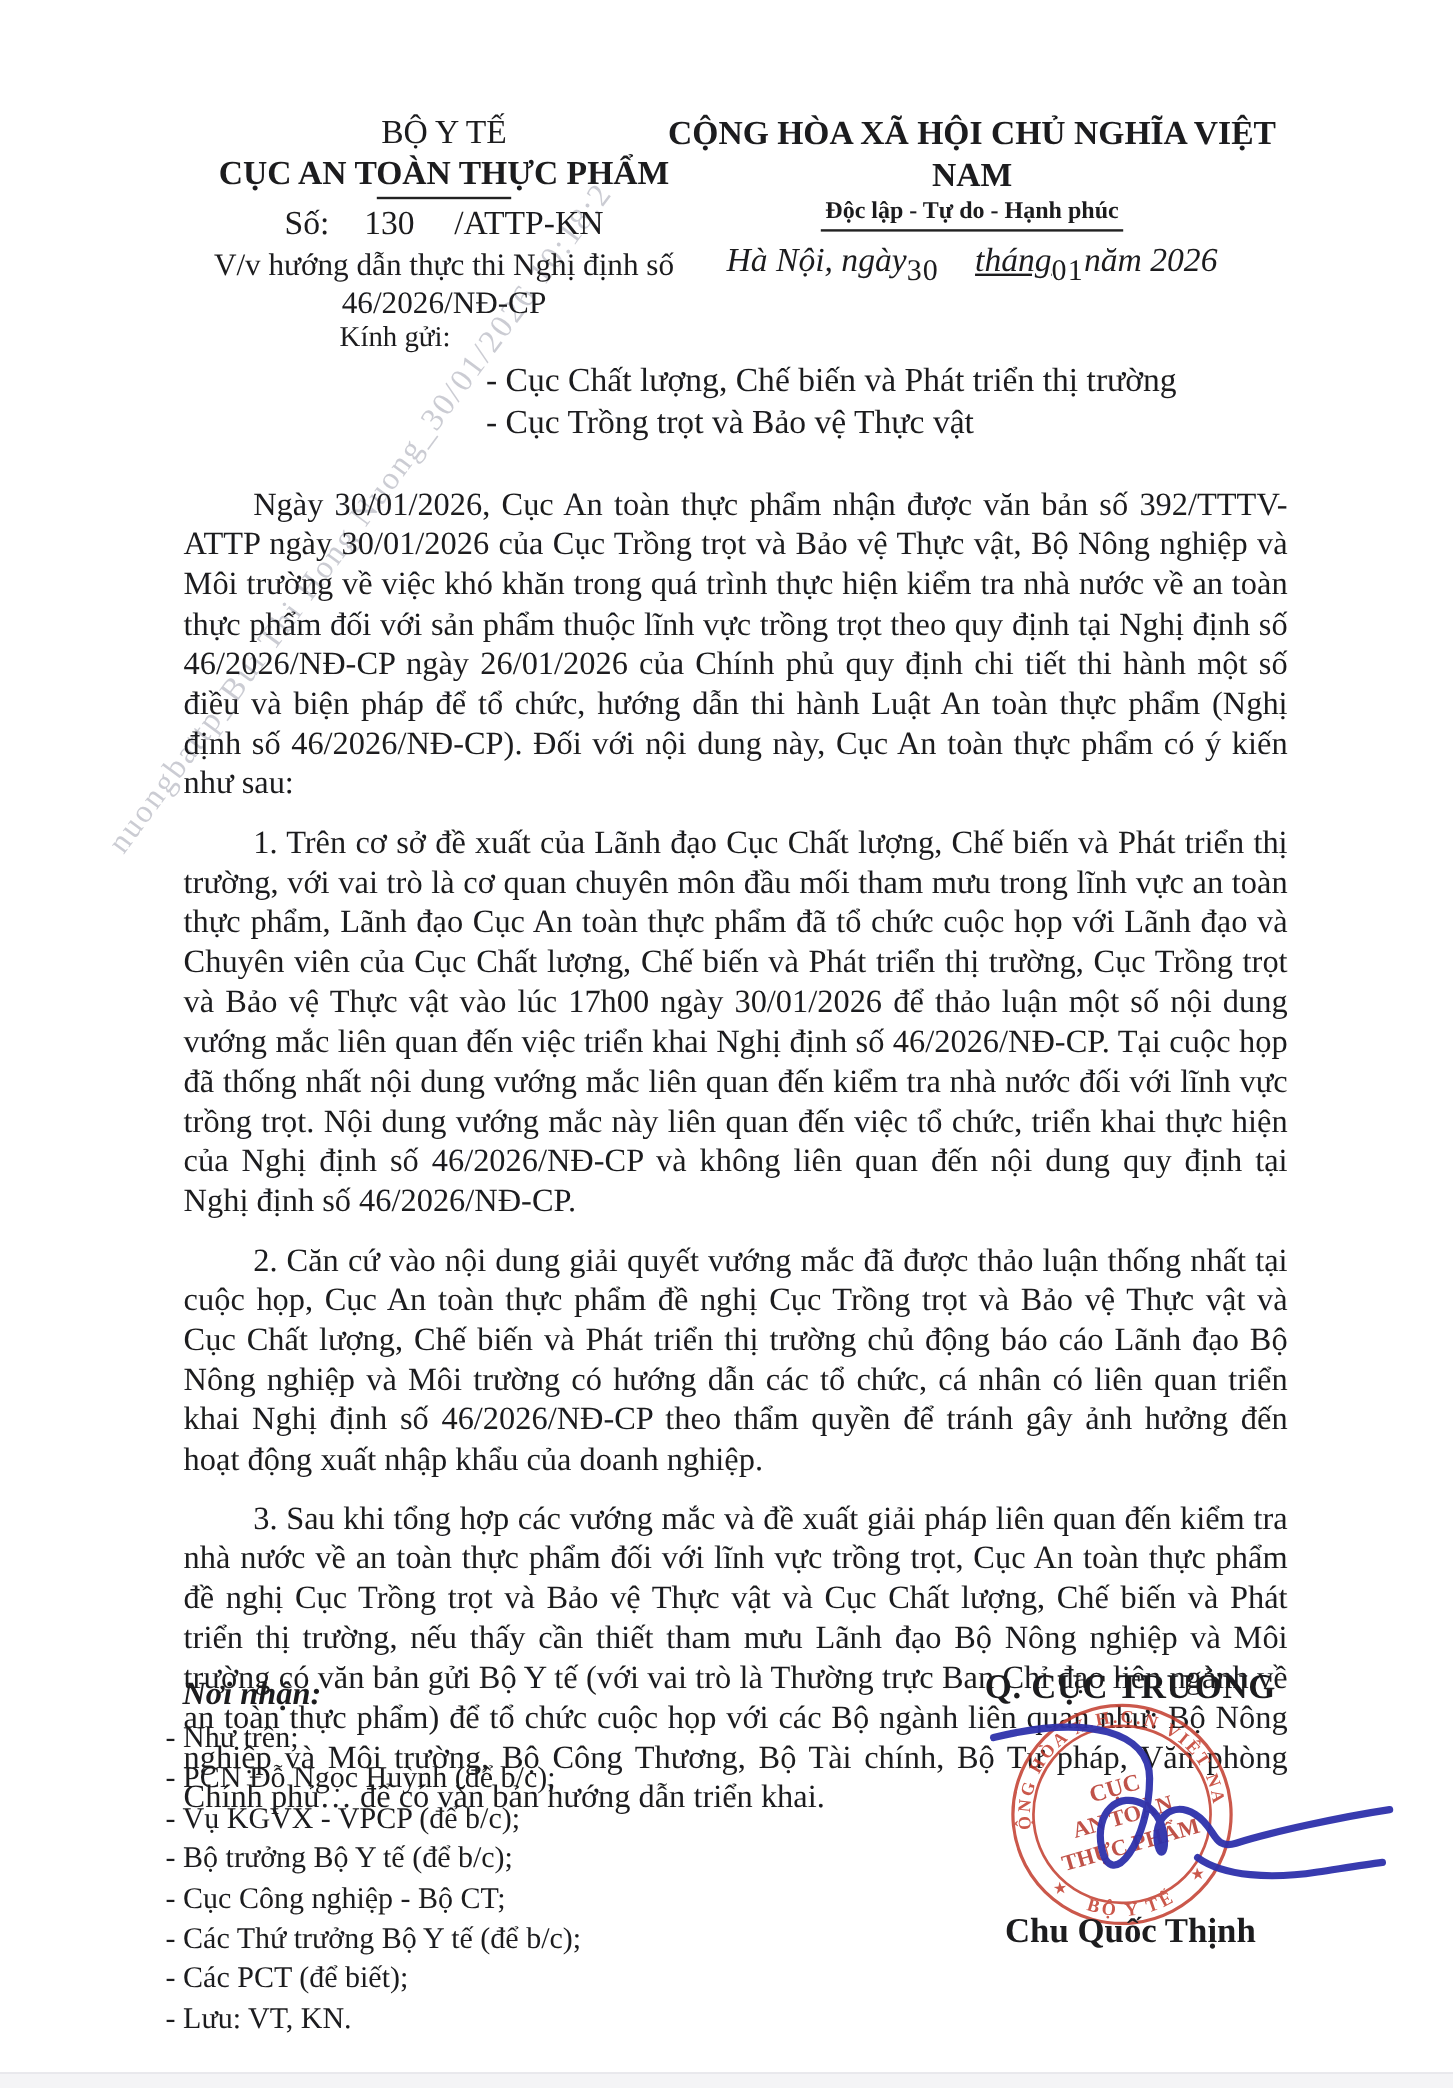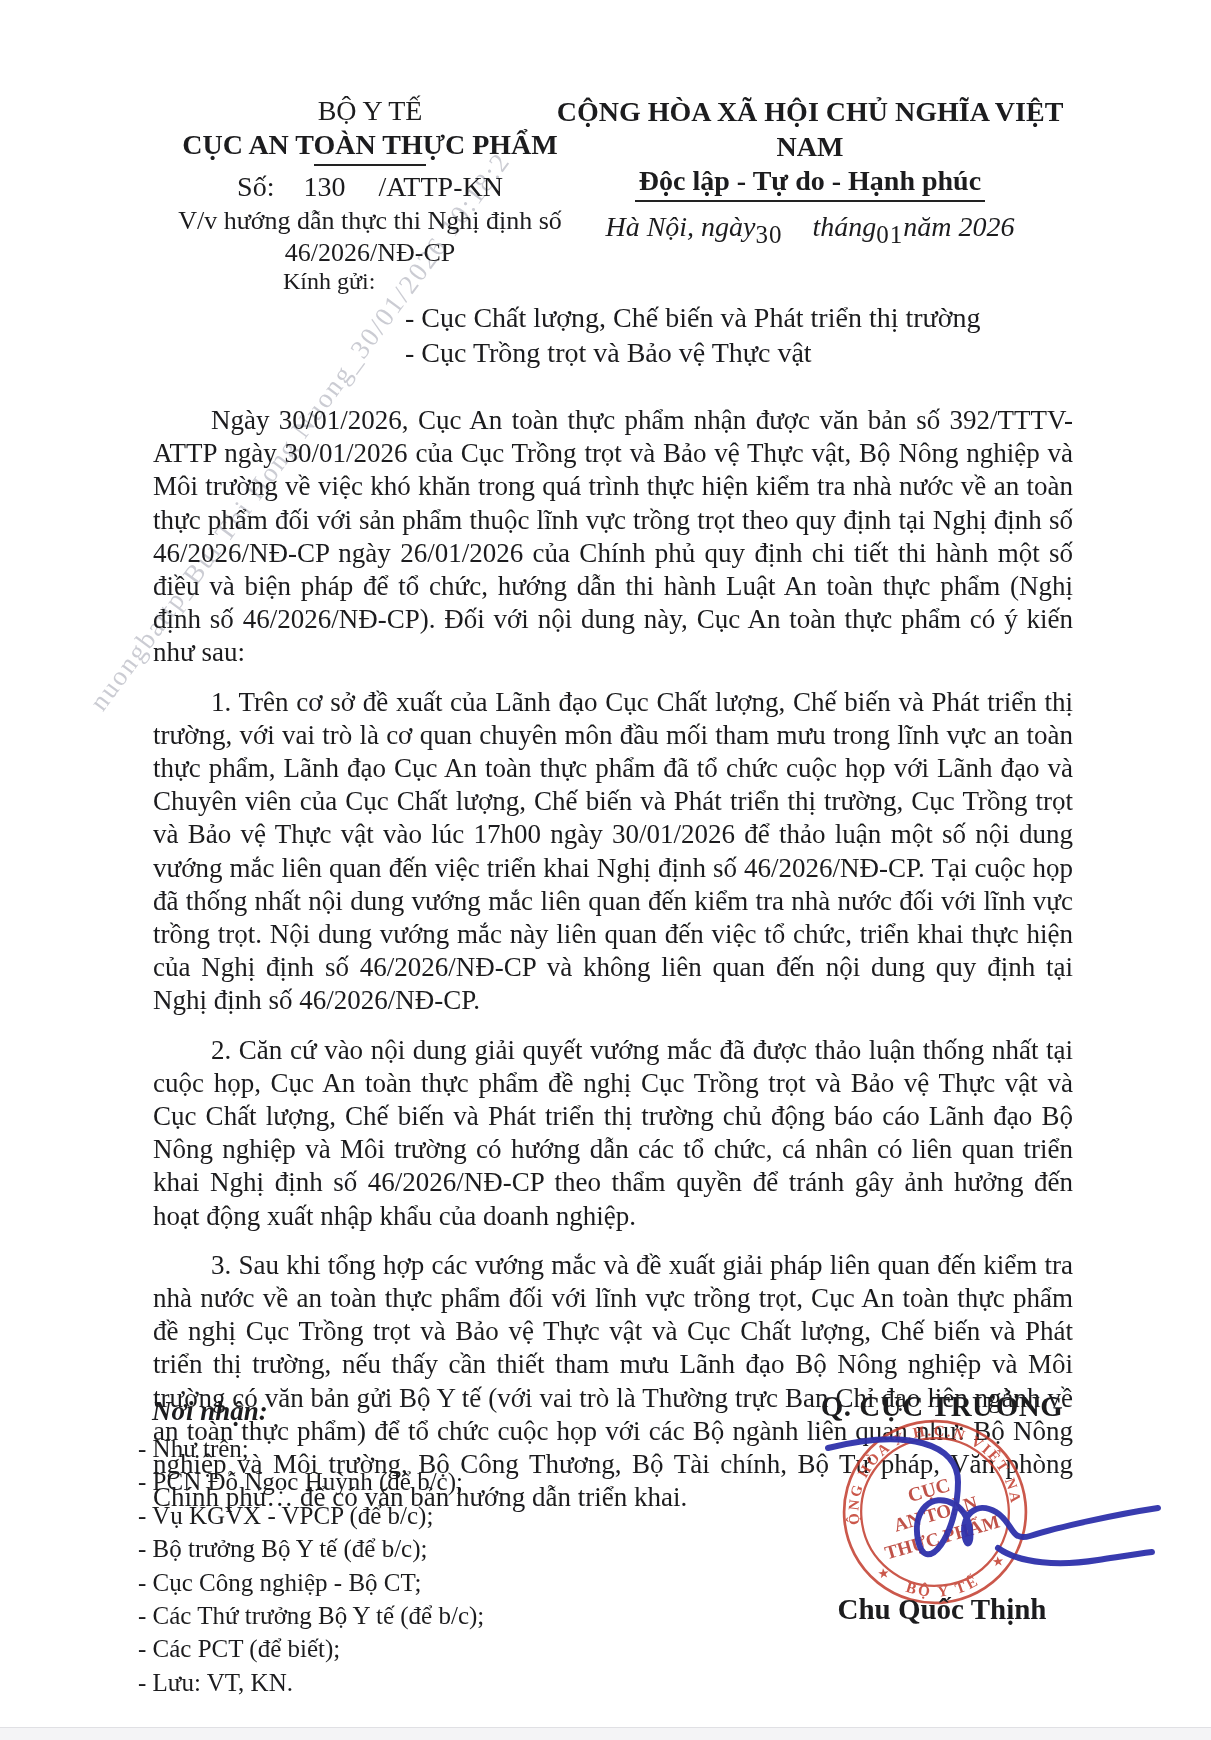--- a/index.html
+++ b/index.html
@@ -30,26 +30,26 @@
   .hdr-left .dept-underline { width:112px; height:2px; background:#222; margin:2px auto 3px auto; }
   .hdr-left .num-line { font-size:28px; line-height:36px; }
   .hdr-left .num-line .num-val { margin:0 26px 0 22px; }
   .hdr-left .subject { font-size:26px; line-height:32px; }
   .hdr-right {
     position:absolute; left:552px; top:94px; width:516px;
     text-align:center; z-index:2;
   }
   .hdr-right .national { font-size:28px; line-height:35px; font-weight:bold; }
   .hdr-right .motto {
-    display:inline-block; font-size:28px; font-weight:bold;
+    display:inline-block; font-size:20px; font-weight:bold;
     padding:0 4px 3px 4px; border-bottom:2.5px solid #222; margin-top:1px;
   }
   .hdr-right .date-line { font-size:28px; font-style:italic; margin-top:9px; }
   .date-line .filled { position:relative; top:7px; font-style:normal; font-size:25px; letter-spacing:1px; }
-  .date-line .mlabel { margin-left:30px; }
+  .date-line .mlabel { margin-left:30px;text-decoration:underline; }
   .date-line .ylabel { }
   
   .salutation-label { position:absolute; left:283px; top:268px; font-size:24px; z-index:2; }
   .salutation-recipients { position:absolute; left:405px; top:301px; font-size:28px; line-height:34.5px; z-index:2; }
   
   .body-text {
     position:absolute; left:137px; top:388px; width:952px;
     font-size:27px; line-height:33.2px; text-align:justify; z-index:2;
   }
   .body-text p { margin:16px; text-indent:58px; }

